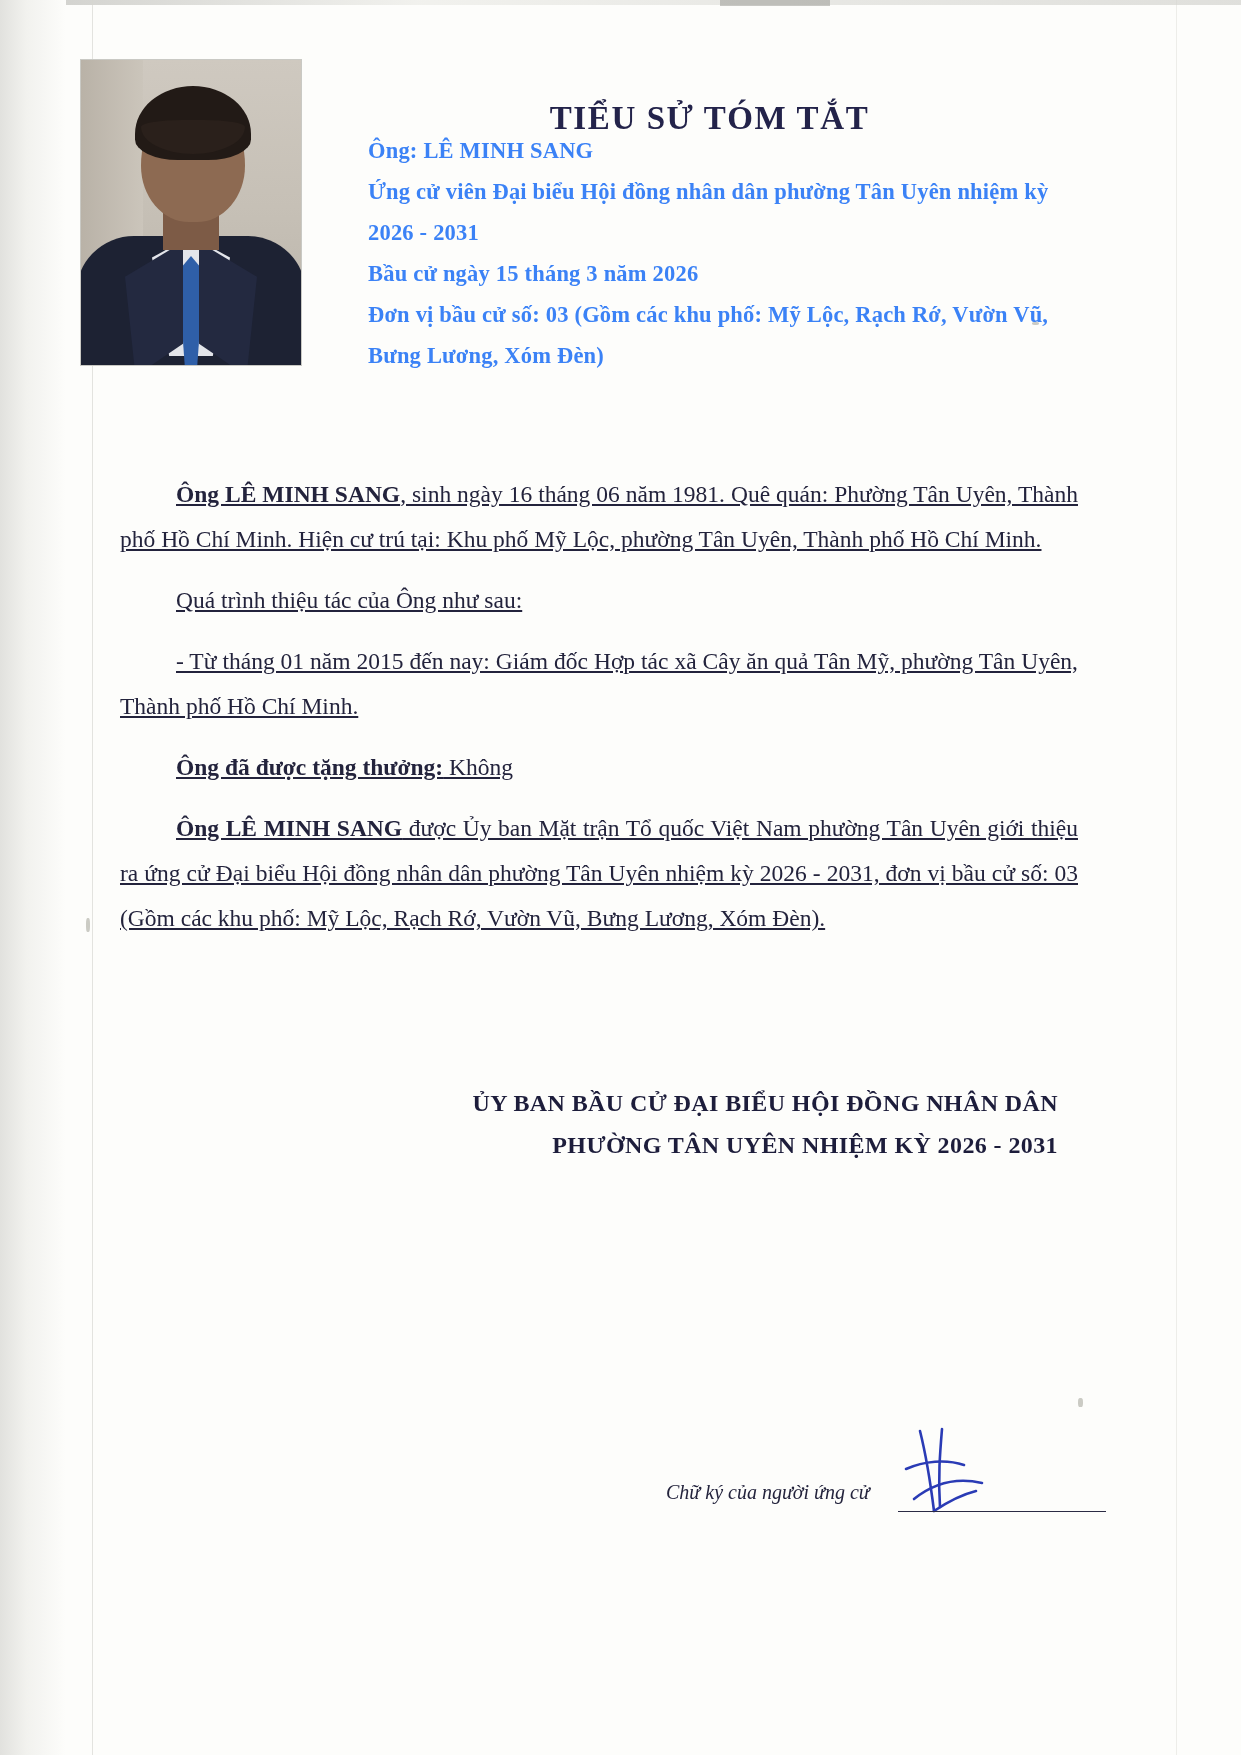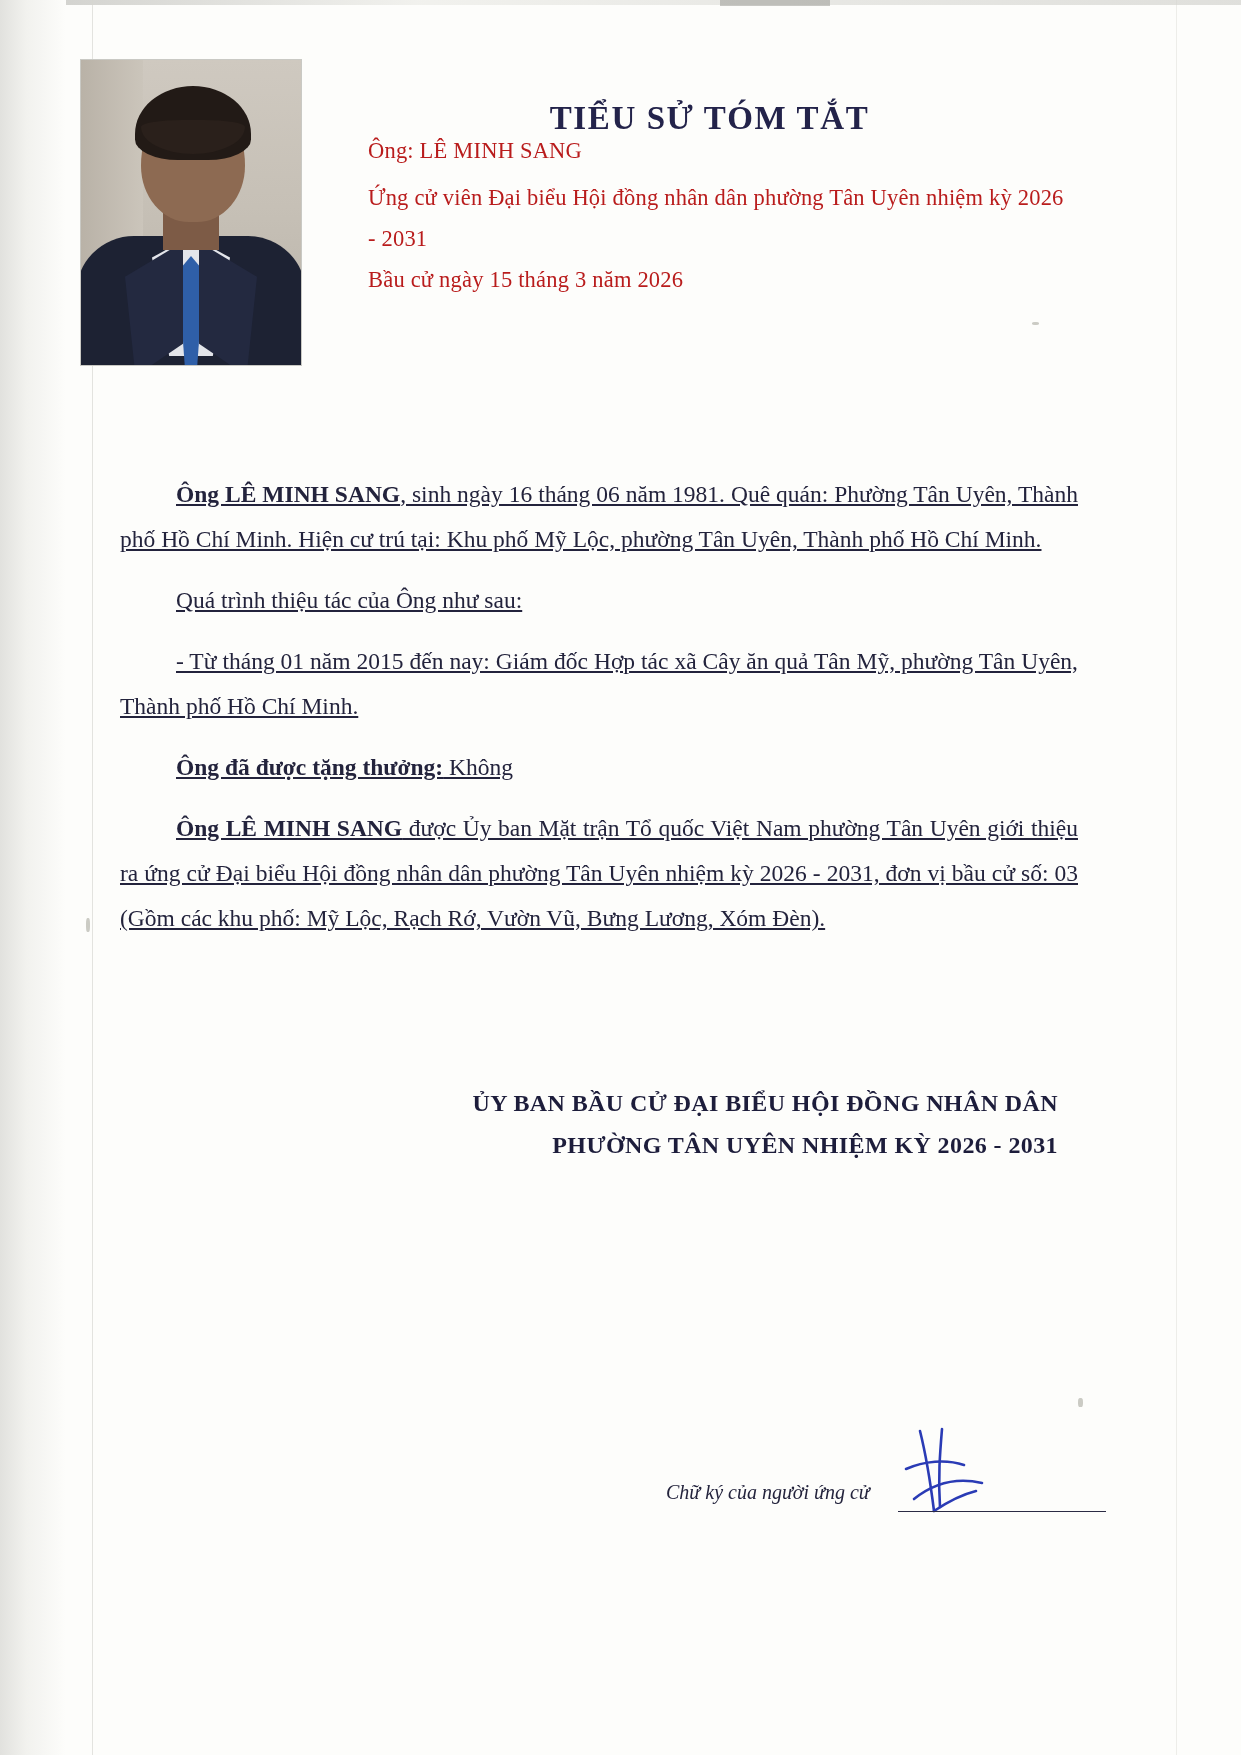--- a/index.html
+++ b/index.html
@@ -160,28 +160,28 @@
     background: #232940;
     clip-path: polygon(0 0, 100% 26%, 82% 100%, 0 76%);
   }
 
   
   .header-block {
     position: absolute;
     left: 290px;
     top: 130px;
     width: 700px;
-    font-weight: normal;
+    font-weight: bold;
     font-size: 22.5px;
     line-height: 41px;
-    color: #b91c1c;
+    color: #3b82f6;
     letter-spacing: .2px;
   }
   .header-block div { white-space: pre-wrap; }
-  .hb-wrap { margin-top: 6px; }
+  .hb-wrap { margin-top: 0; }
 
   
   .body-text {
     position: absolute;
     left: 42px;
     top: 472px;
     width: 958px;
     font-size: 23.5px;
     line-height: 45px;
     text-align: justify;
@@ -269,20 +269,21 @@
         <div class="ph-neck"></div>
         <div class="ph-head"></div>
         <div class="ph-hair"></div>
       </div>
     </div>
 
     <div class="header-block">
       <div>Ông: LÊ MINH SANG</div>
       <div class="hb-wrap">Ứng cử viên Đại biểu Hội đồng nhân dân phường Tân Uyên nhiệm kỳ 2026 - 2031</div>
       <div>Bầu cử ngày 15 tháng 3 năm 2026</div>
+      <div class="hb-wrap">Đơn vị bầu cử số: 03 (Gồm các khu phố: Mỹ Lộc, Rạch Rớ, Vườn Vũ, Bưng Lương, Xóm Đèn)</div>
     </div>
 
     <div class="body-text">
       <p>
         <b>Ông LÊ MINH SANG</b><span>, sinh ngày 16 tháng 06 năm 1981. Quê quán: Phường Tân Uyên, Thành phố Hồ Chí Minh. Hiện cư trú tại: Khu phố Mỹ Lộc, phường Tân Uyên, Thành phố Hồ Chí Minh.</span>
       </p>
       <p>
         <span>Quá trình thiệu tác của Ông như sau:</span>
       </p>
       <p>

